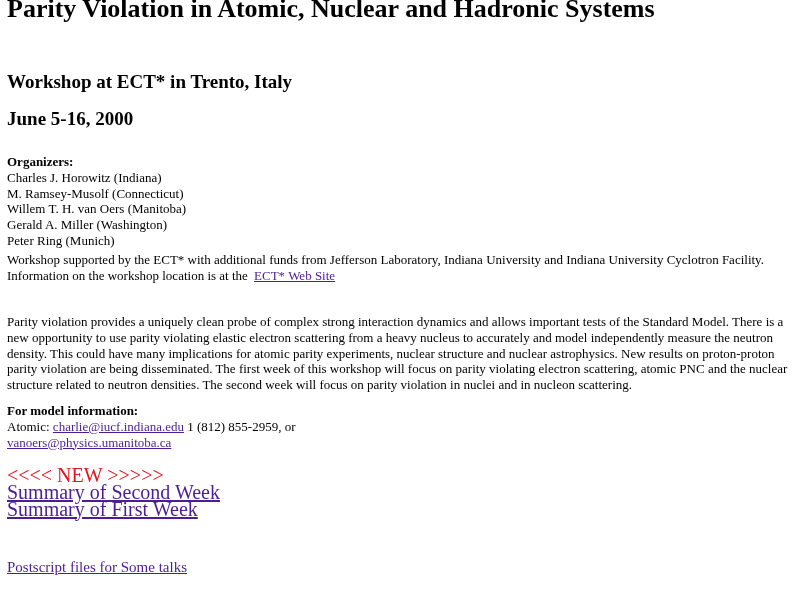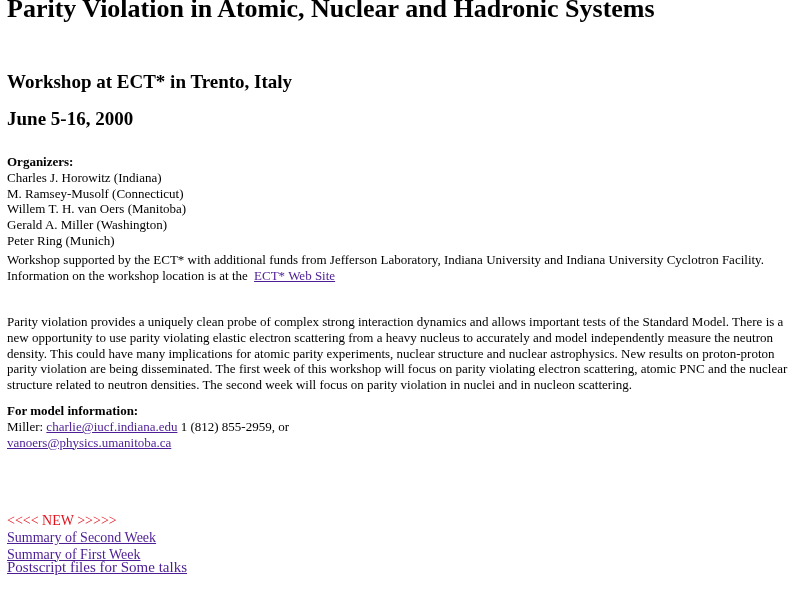--- a/index.html
+++ b/index.html
@@ -11,21 +11,21 @@
     .page { position: absolute; left: 7px; top: -8px; width: 790px; }
     h1 { font-size: 26px; font-weight: bold; margin: 0; line-height: 34px; }
     h2 { font-size: 19px; font-weight: bold; margin: 0; line-height: 24px; }
     .sub1 { position: absolute; top: 78px; }
     .sub2 { position: absolute; top: 115px; }
     .block { position: absolute; font-size: 13px; line-height: 15.8px; }
     .org { top: 153px; margin-top: 9px; }
     .support { top: 260px; }
     .para { top: 322px; width: 790px; }
     .moreinfo { top: 411px; }
-    .news { top: 521px; font-size: 14px; line-height: 16.8px; }
+    .news { top: 475px; font-size: 20px; line-height: 16.8px; }
     .ps { top: 568px; font-size: 15px; }
     b { font-weight: bold; }
     a { color: #4c1d95; text-decoration: underline; }
     .new { color: #e0141e; }
     .line { display: block; }
   </style>
 </head>
 <body>
 
 <div class="page">
@@ -45,21 +45,21 @@
   <div class="block support">
     <span class="line">Workshop supported by the ECT* with additional funds from Jefferson Laboratory, Indiana University and Indiana University Cyclotron Facility.</span>
     <span>Information on the workshop location is at the </span>
     <a href="#" style="margin-left:3px">ECT* Web Site</a>
   </div>
 
   <div class="block para">Parity violation provides a uniquely clean probe of complex strong interaction dynamics and allows important tests of the Standard Model.  There is a new opportunity to use parity violating elastic electron scattering from a heavy nucleus to accurately and model independently measure the neutron density.  This could have many implications for atomic parity experiments, nuclear structure and nuclear astrophysics.  New results on proton-proton parity violation are being disseminated. The first week of this workshop will focus on parity violating electron scattering, atomic PNC and the nuclear structure related to neutron densities.  The second week will focus on parity violation in nuclei and in nucleon scattering.</div>
 
   <div class="block moreinfo">
     <b class="line">For model information:</b>
-    <span>Miller: </span><a href="#">charlie@iucf.indiana.edu</a><span> 1 (812) 855-2959, or</span>
+    <span>Atomic: </span><a href="#">charlie@iucf.indiana.edu</a><span> 1 (812) 855-2959, or</span>
     <a href="#" class="line" style="width:max-content">vanoers@physics.umanitoba.ca</a>
   </div>
 
   <div class="block news">
     <span class="line new">&lt;&lt;&lt;&lt; NEW &gt;&gt;&gt;&gt;&gt;</span>
     <a href="#" class="line" style="width:max-content">Summary of Second Week</a>
     <a href="#" class="line" style="width:max-content">Summary of First Week</a>
   </div>
 
   <div class="block ps">

